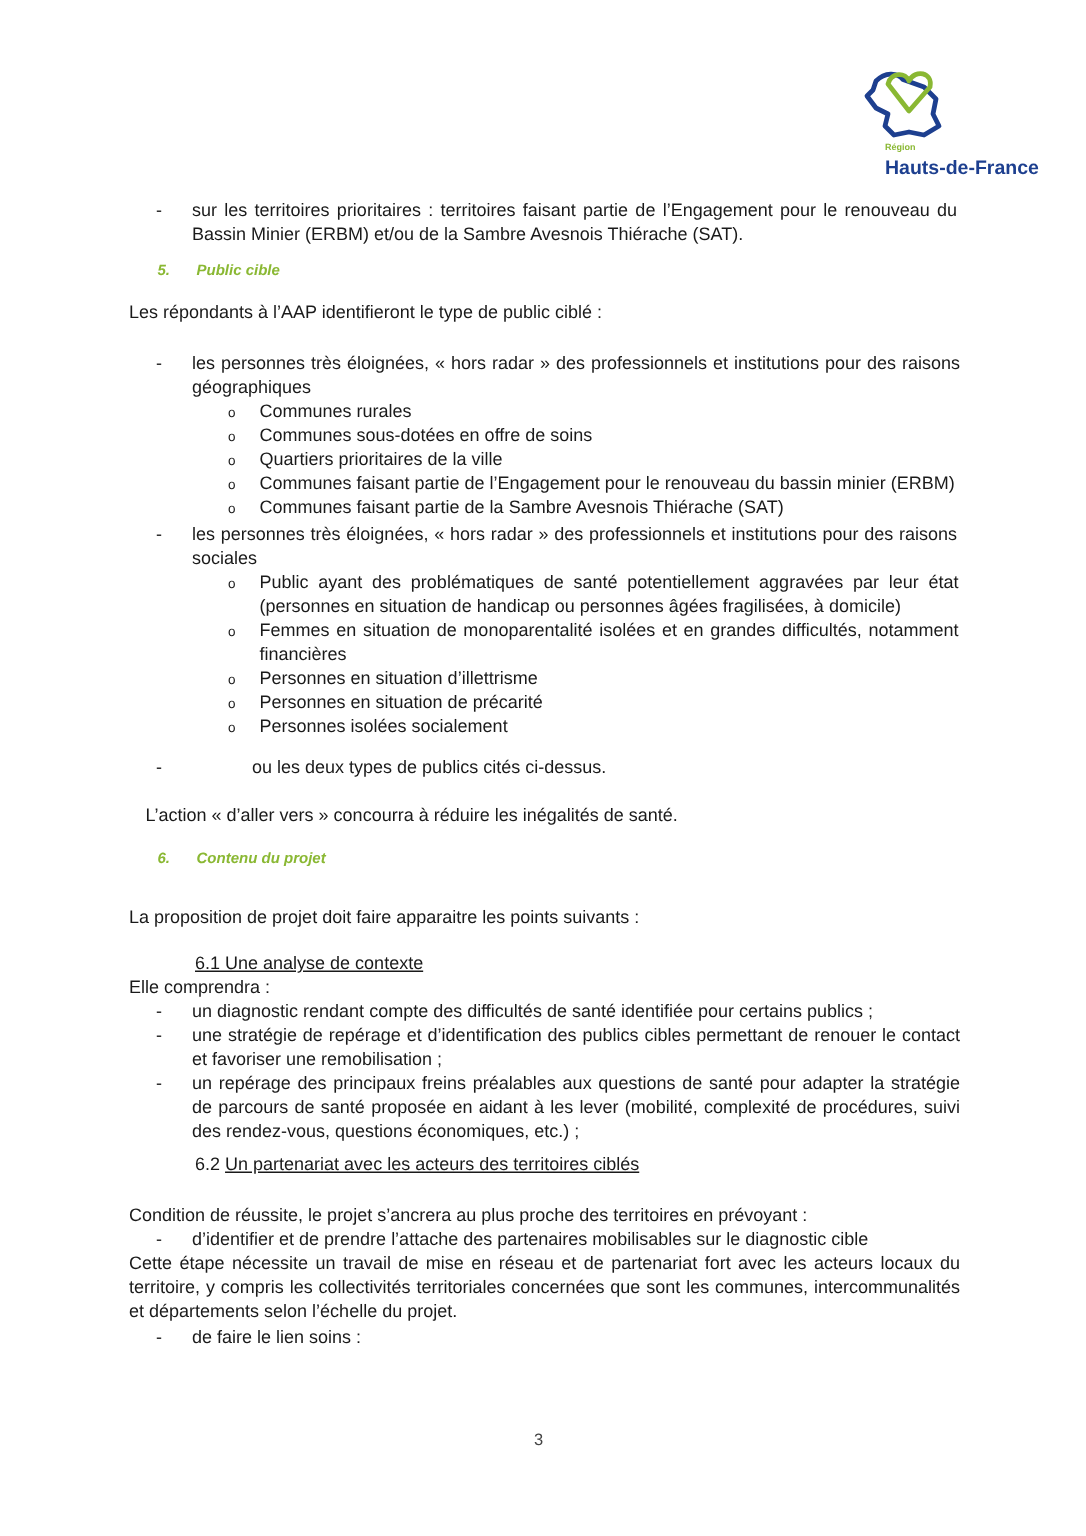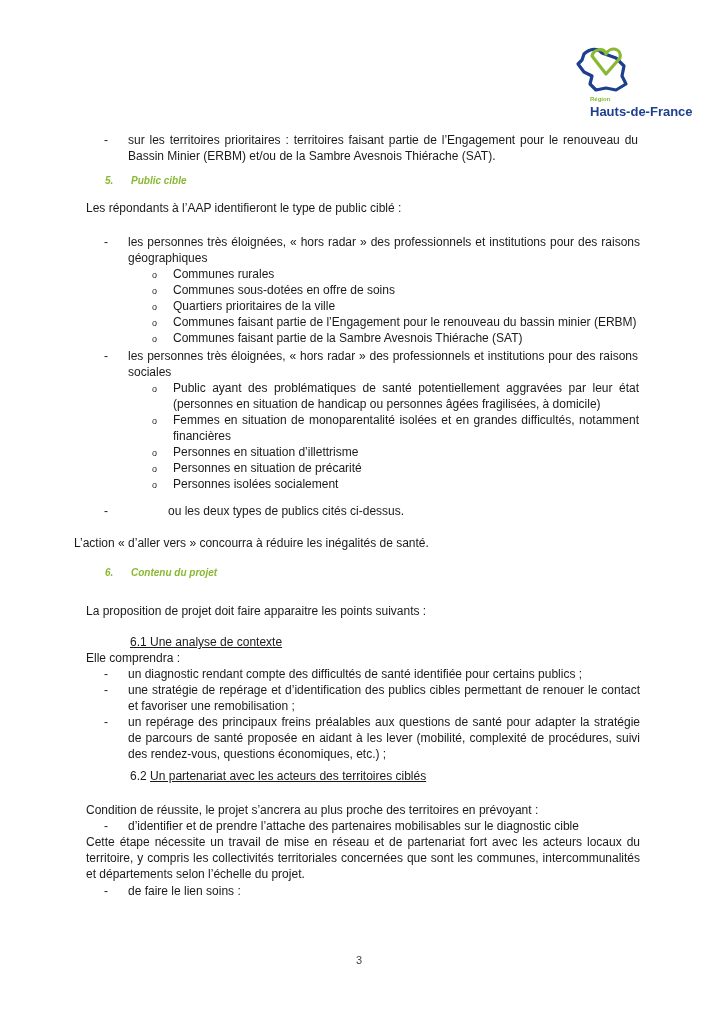--- a/index.html
+++ b/index.html
@@ -64,21 +64,21 @@
 <span class="circ abs" style="left:152px; top:445px;">o</span>
 <div class="abs" style="left:173px; top:444px;">Personnes en situation d’illettrisme</div>
 <span class="circ abs" style="left:152px; top:461px;">o</span>
 <div class="abs" style="left:173px; top:460px;">Personnes en situation de précarité</div>
 <span class="circ abs" style="left:152px; top:477px;">o</span>
 <div class="abs" style="left:173px; top:476px;">Personnes isolées socialement</div>
 
 <span class="dash abs" style="left:104px; top:503px;">-</span>
 <div class="abs" style="left:128px; top:503px;margin-left:40px;">ou les deux types de publics cités ci-dessus.</div>
 
-<div class="abs" style="left:74px; top:535px;">L’action « d’aller vers » concourra à réduire les inégalités de santé.</div>
+<div class="abs" style="left:97px; top:535px;">L’action « d’aller vers » concourra à réduire les inégalités de santé.</div>
 
 <div class="h" style="left:105px; top:567px;">
   <span class="num">6.</span><span>Contenu du projet</span>
 </div>
 
 <div class="abs" style="left:86px; top:603px;">La proposition de projet doit faire apparaitre les points suivants :</div>
 
 <div class="abs ul" style="left:130px; top:634px;">6.1 Une analyse de contexte</div>
 <div class="abs" style="left:86px; top:650px;">Elle comprendra :</div>
 

